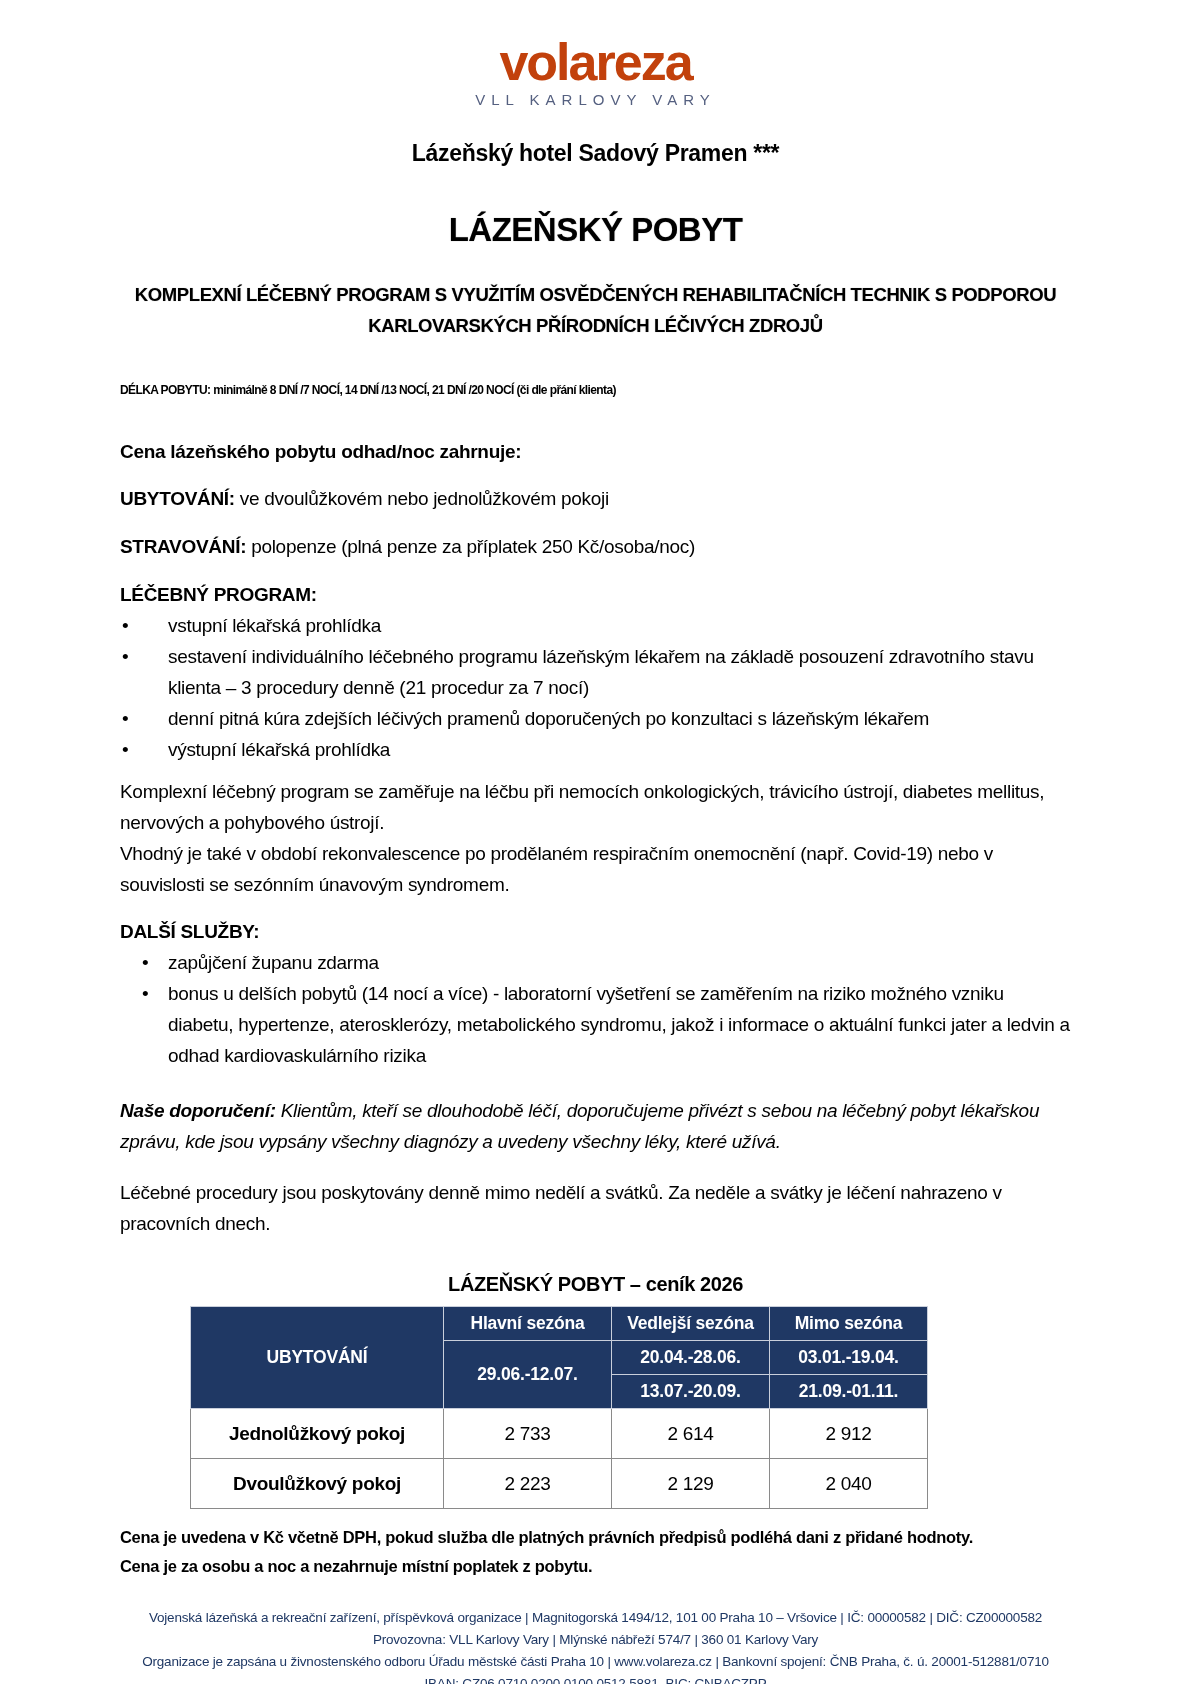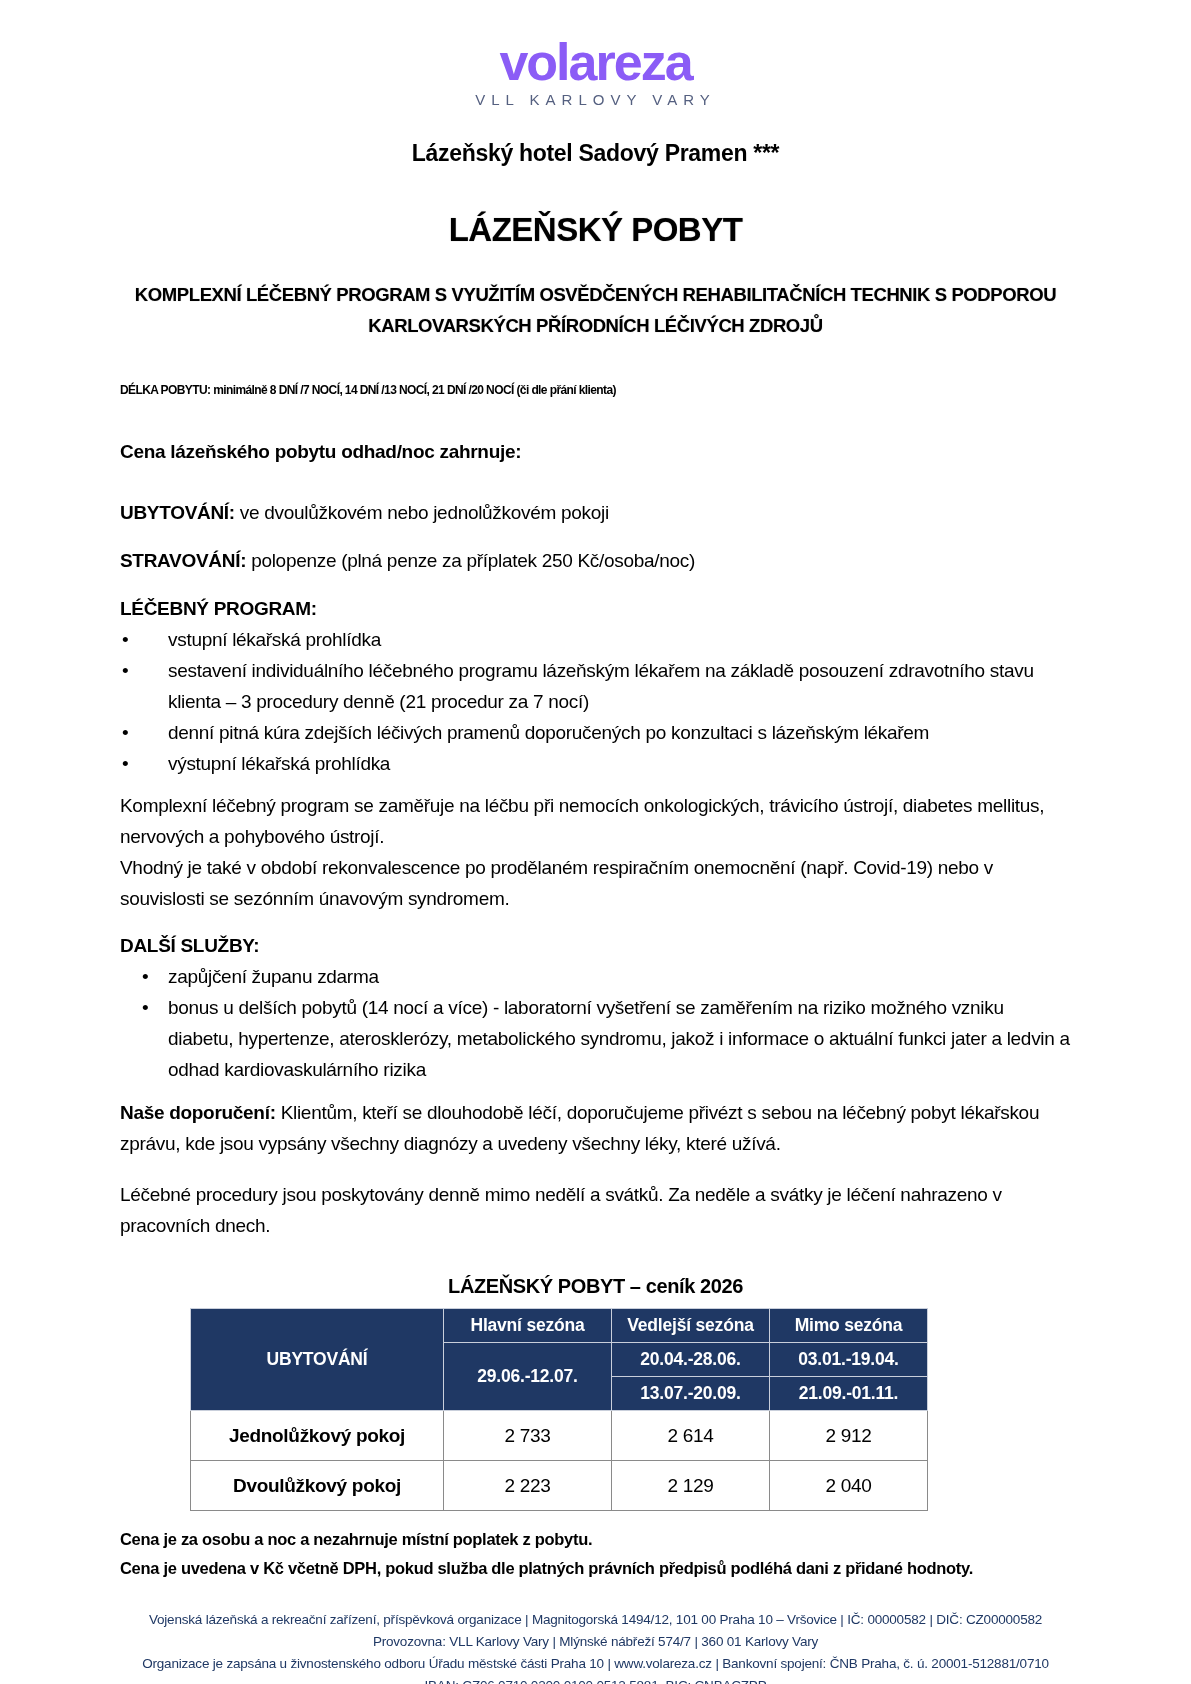--- a/index.html
+++ b/index.html
@@ -5,21 +5,21 @@
   html,body{margin:0;padding:0;background:#e8e8e8;}
   .page{
     width:1191px;height:1684px;margin:0 auto;background:#ffffff;
     font-family:"Liberation Sans",sans-serif;color:#000;
     position:relative;overflow:hidden;box-sizing:border-box;
     padding-top:36px;
   }
   
   .logo-block{text-align:center;}
   .brand{
-    font-size:52px;font-weight:800;color:#8b5cf6;letter-spacing:-2px;
+    font-size:52px;font-weight:800;color:#c2410c;letter-spacing:-2px;
     line-height:52px;
   }
   .brand-sub{
     font-size:15px;color:#556080;letter-spacing:6px;margin-top:3px;
   }
   
   .hotel-title{
     text-align:center;font-size:23px;font-weight:bold;
     margin-top:32px;letter-spacing:-0.3px;
   }
@@ -33,36 +33,36 @@
     text-shadow:0 0 1px rgba(70,70,70,0.45);
   }
   
   .content{
     margin:0 120px;font-size:19px;line-height:31px;letter-spacing:-0.3px;
   }
   .line{margin:0;}
   .b{font-weight:bold;}
   .mt-duration{margin-top:34px;font-weight:bold;font-size:12px;letter-spacing:-0.6px;white-space:nowrap;}
   .mt-cena{margin-top:30px;font-weight:bold;}
-  .mt-ubyt{margin-top:30px;}
+  .mt-ubyt{margin-top:16px;}
   .mt-strav{margin-top:17px;}
   .mt-program{margin-top:17px;font-weight:bold;}
   ul.bullets{list-style:none;margin:0;padding:0;}
   ul.bullets li{
     position:relative;padding-left:48px;margin:0;
   }
   ul.bullets li::before{
     content:"•";position:absolute;left:2px;top:0;font-size:19px;
   }
   ul.bullets.indented li{padding-left:48px;}
   ul.bullets.indented li::before{left:22px;}
   .para{margin:11px 0 0 0;}
   .para2{margin:0;}
   .mt-dalsi{margin-top:16px;font-weight:bold;}
-  .mt-nase{margin-top:12px;}
+  .mt-nase{margin-top:24px;font-style:italic;}
   .mt-lecebne{margin-top:20px;}
   
   .cenik-title{
     margin-top:30px;text-align:center;font-size:20px;font-weight:bold;
     letter-spacing:-0.4px;
   }
   table.cenik{
     border-collapse:collapse;table-layout:fixed;margin:6px 0 0 70px;
     border:1px solid #8a8a8a;
   }
@@ -164,22 +164,22 @@
         </tr>
         <tr class="drow">
           <td class="room">Dvoulůžkový pokoj</td>
           <td>2 223</td>
           <td>2 129</td>
           <td>2 040</td>
         </tr>
       </tbody>
     </table>
 
+    <p class="price-note">Cena je uvedena v Kč včetně DPH, pokud služba dle platných právních předpisů podléhá dani z přidané hodnoty.</p>
     <p class="price-note">Cena je za osobu a noc a nezahrnuje místní poplatek z pobytu.</p>
-    <p class="price-note">Cena je uvedena v Kč včetně DPH, pokud služba dle platných právních předpisů podléhá dani z přidané hodnoty.</p>
 
     <div class="footer">
       <div>Vojenská lázeňská a rekreační zařízení, příspěvková organizace | Magnitogorská 1494/12, 101 00 Praha 10 – Vršovice | IČ: 00000582 | DIČ: CZ00000582</div>
       <div>Provozovna: VLL Karlovy Vary | Mlýnské nábřeží 574/7 | 360 01 Karlovy Vary</div>
       <div>Organizace je zapsána u živnostenského odboru Úřadu městské části Praha 10 | www.volareza.cz | Bankovní spojení: ČNB Praha, č. ú. 20001-512881/0710</div>
       <div>IBAN: CZ06 0710 0200 0100 0512 5881, BIC: CNBACZPP</div>
     </div>
 
   </div>
 </div>

